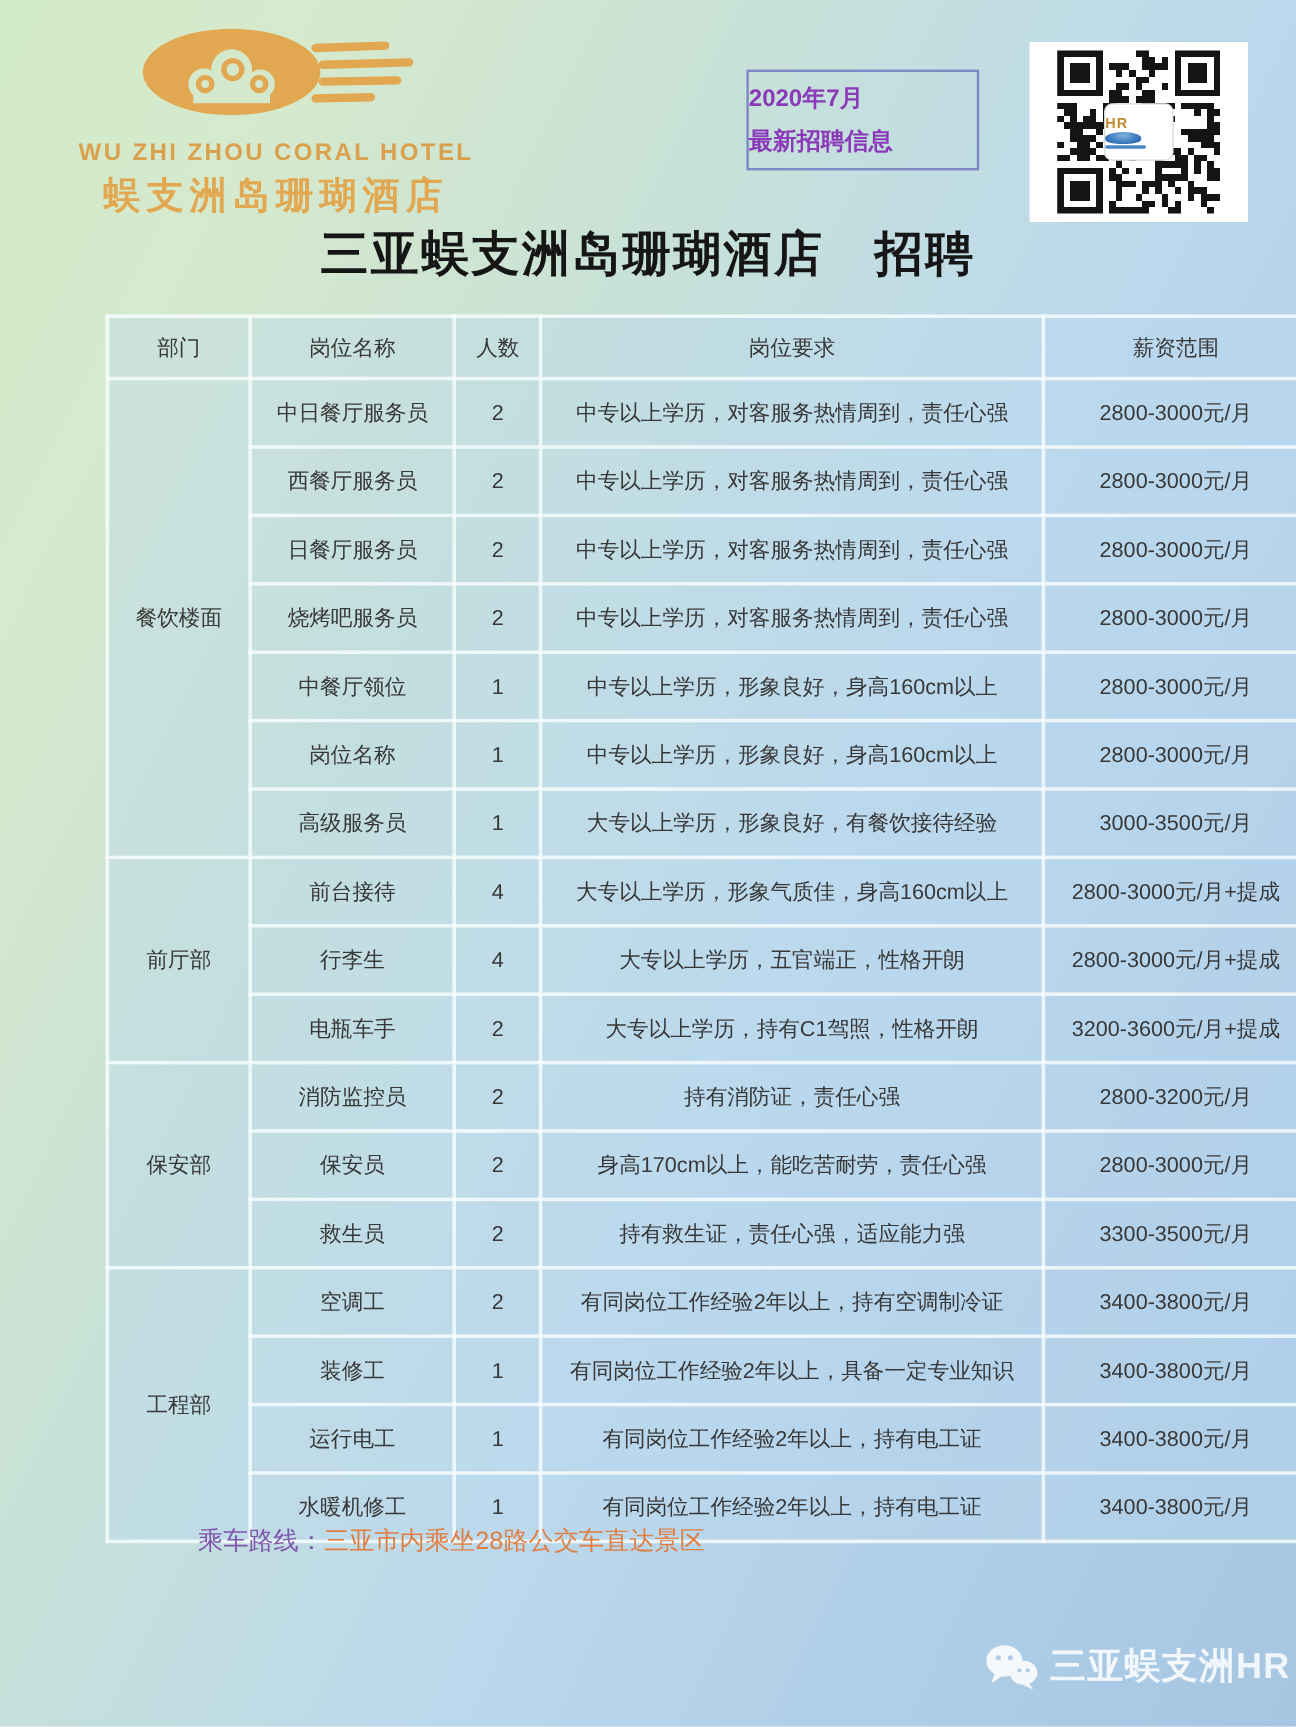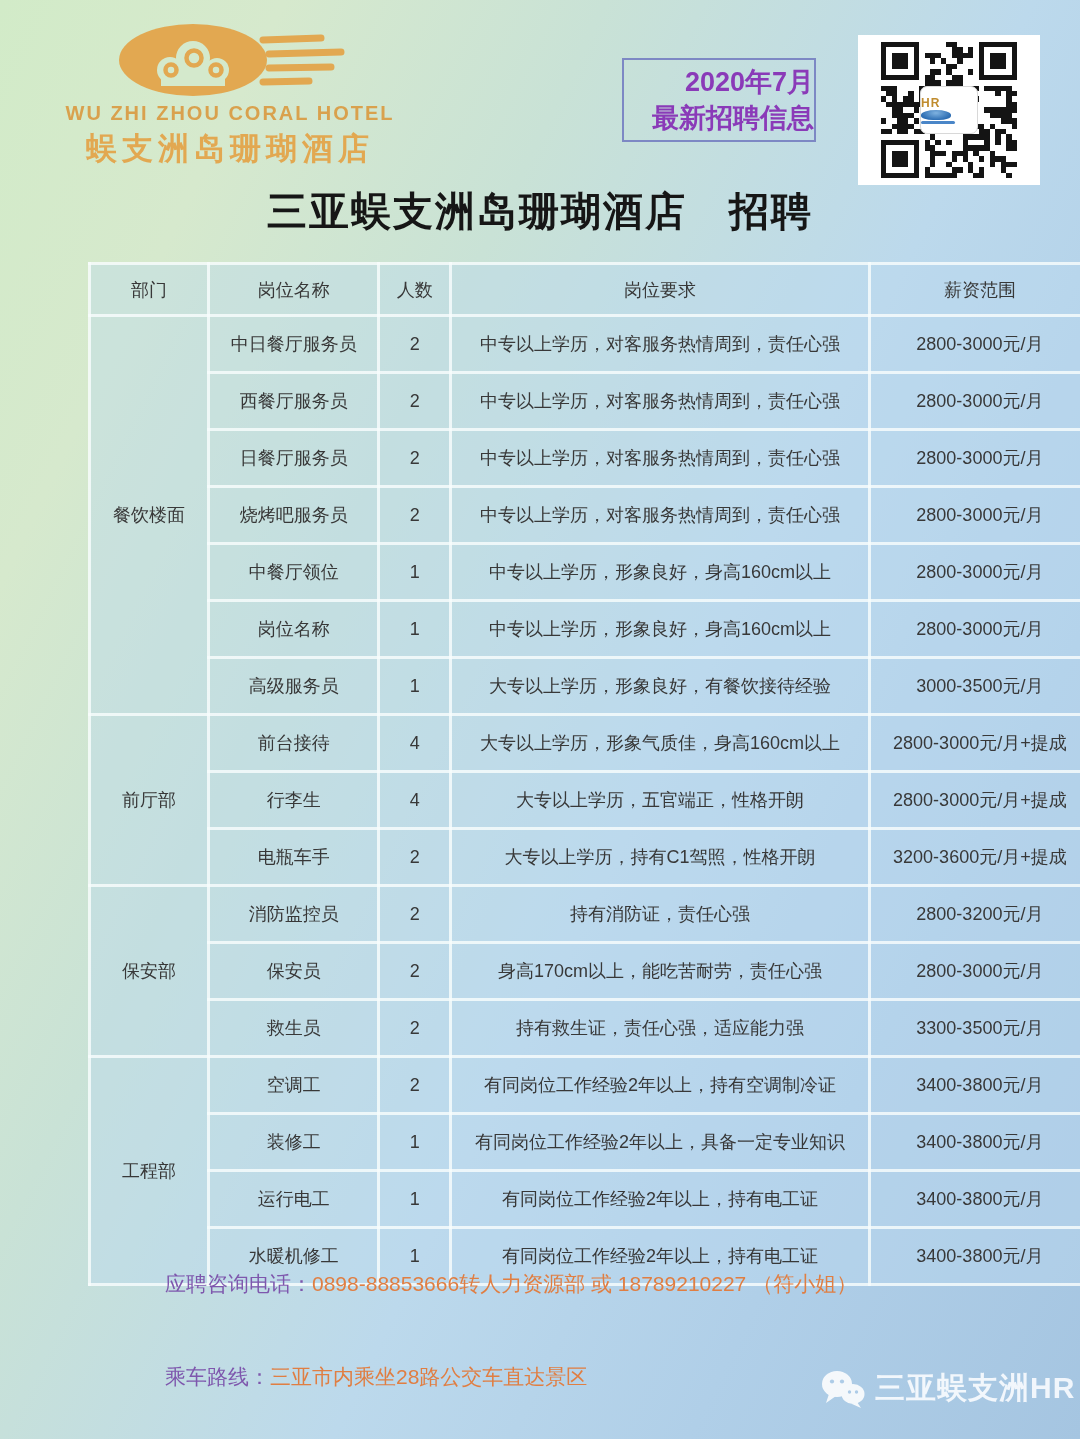--- a/index.html
+++ b/index.html
@@ -10,35 +10,35 @@
     background:linear-gradient(116deg,
       #d2ebc8 0%, #d6e9cd 16%, #c9e2d6 34%,
       #bcd9ec 58%, #b0cfe8 78%, #a5c5e1 100%);
     font-family:"Liberation Sans","DejaVu Sans",sans-serif;
     color:#333;
   }
   
   .logo-wrap{position:absolute;left:35px;top:22px;width:390px;}
   .logo-cloud{display:block;margin:0 auto;}
   .logo-en{
-    margin-top:0;text-align:center;
+    margin-top:14px;text-align:center;
     font-size:20px;font-weight:bold;letter-spacing:2px;
     color:#d9a14d;
   }
   .logo-cn{
     margin-top:3px;text-align:center;
     font-size:31px;font-weight:bold;letter-spacing:5px;
     color:#e2a851;
   }
   
   .info-badge{
     position:absolute;left:622px;top:58px;width:190px;height:80px;
     border:2px solid #7d88c4;
-    display:flex;flex-direction:column;align-items:flex-end;justify-content:center;
-    color:#8a3ab8;font-weight:bold;line-height:36px;font-size:27px;
+    display:flex;flex-direction:column;align-items:flex-start;justify-content:center;
+    color:#8a3ab8;font-weight:bold;line-height:36px;font-size:20px;
   }
   
   .qr-box{
     position:absolute;left:858px;top:35px;width:182px;height:150px;
     background:#ffffff;display:flex;align-items:center;justify-content:center;
   }
   .qr-box svg{shape-rendering:crispEdges;}
   .qr-logo{
     position:absolute;left:50%;top:50%;transform:translate(-50%,-50%);
     width:56px;height:46px;background:#fff;border:1px solid #d8d8d8;border-radius:7px;
@@ -471,23 +471,20 @@
           <td>水暖机修工</td>
           <td>1</td>
           <td>有同岗位工作经验2年以上，持有电工证</td>
           <td>3400-3800元/月</td>
         </tr>
       </tbody>
   </table>
 
   <div class="contact">
     <div class="line">
-      <span class="lbl">应聘咨询电话：</span><span class="val">0898-88853666转人力资源部 或 18789210227 （符小姐）</span>
-    </div>
-    <div class="line">
       <span class="lbl">乘车路线：</span><span class="val">三亚市内乘坐28路公交车直达景区</span>
     </div>
     <div class="line">
       
     </div>
   </div>
 
   <div class="watermark">
     <svg width="46" height="40" viewBox="0 0 46 40">
       <ellipse cx="17" cy="15" rx="15" ry="13" fill="#ffffff"></ellipse>

